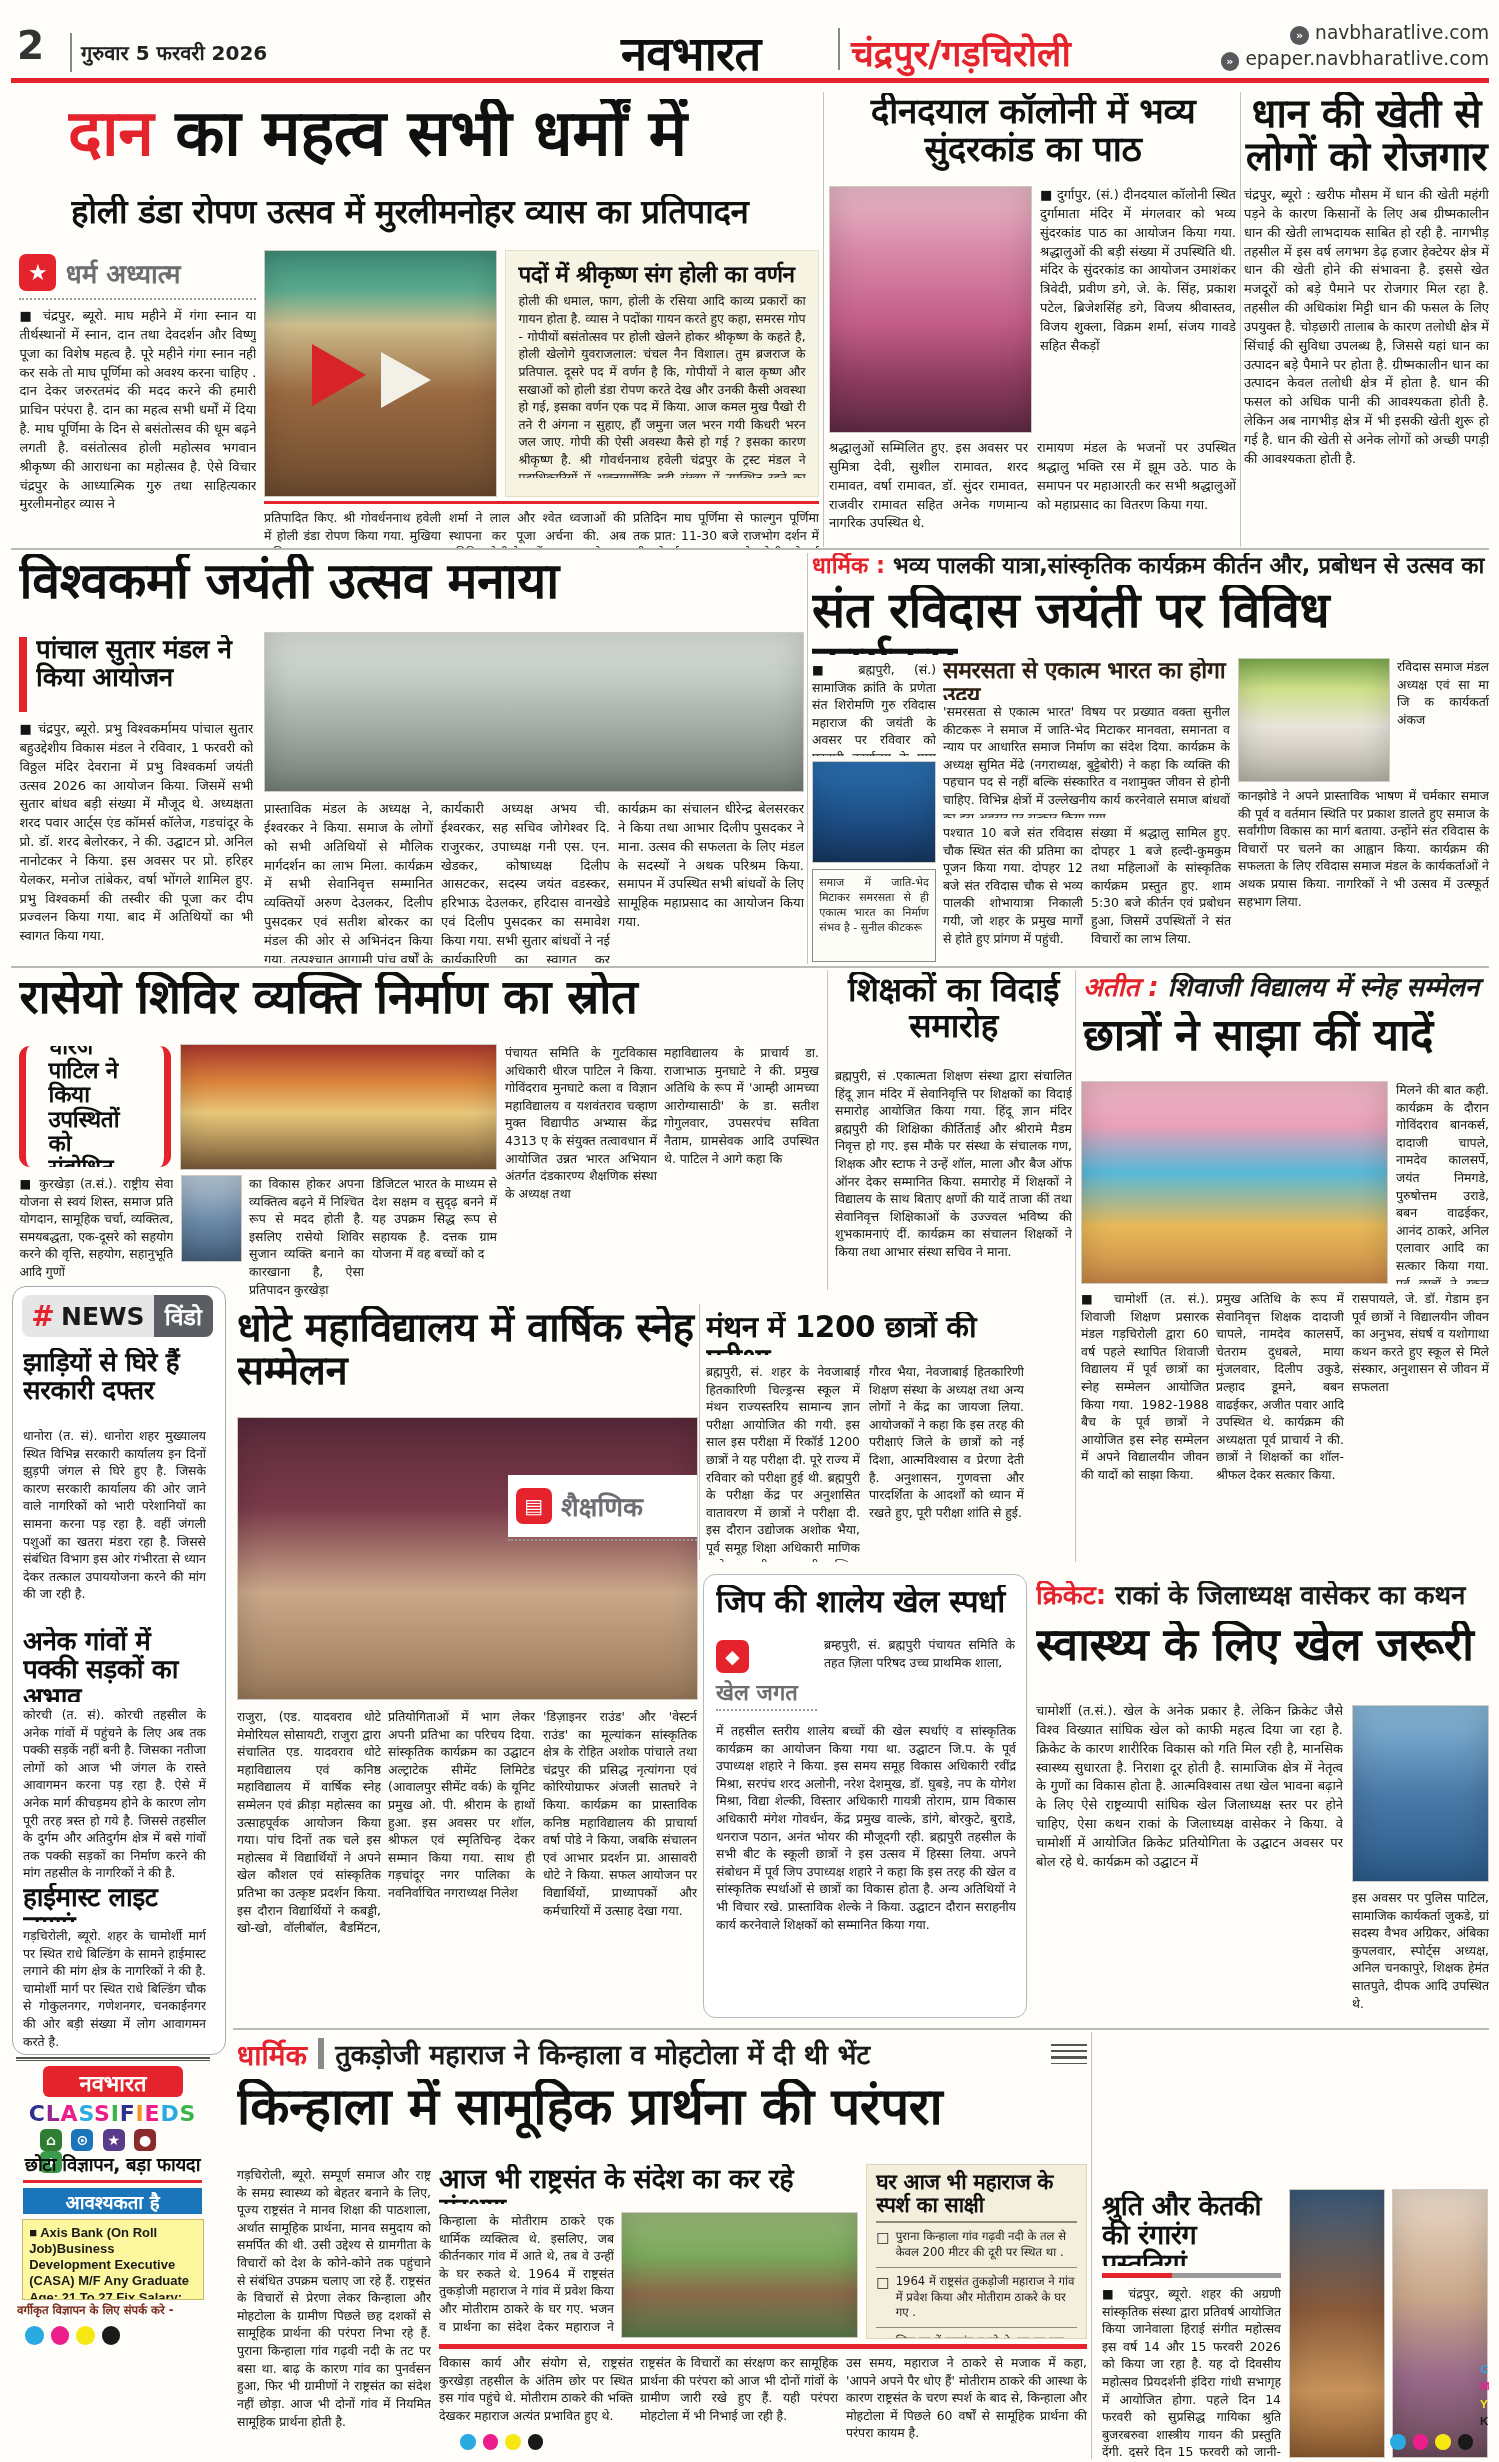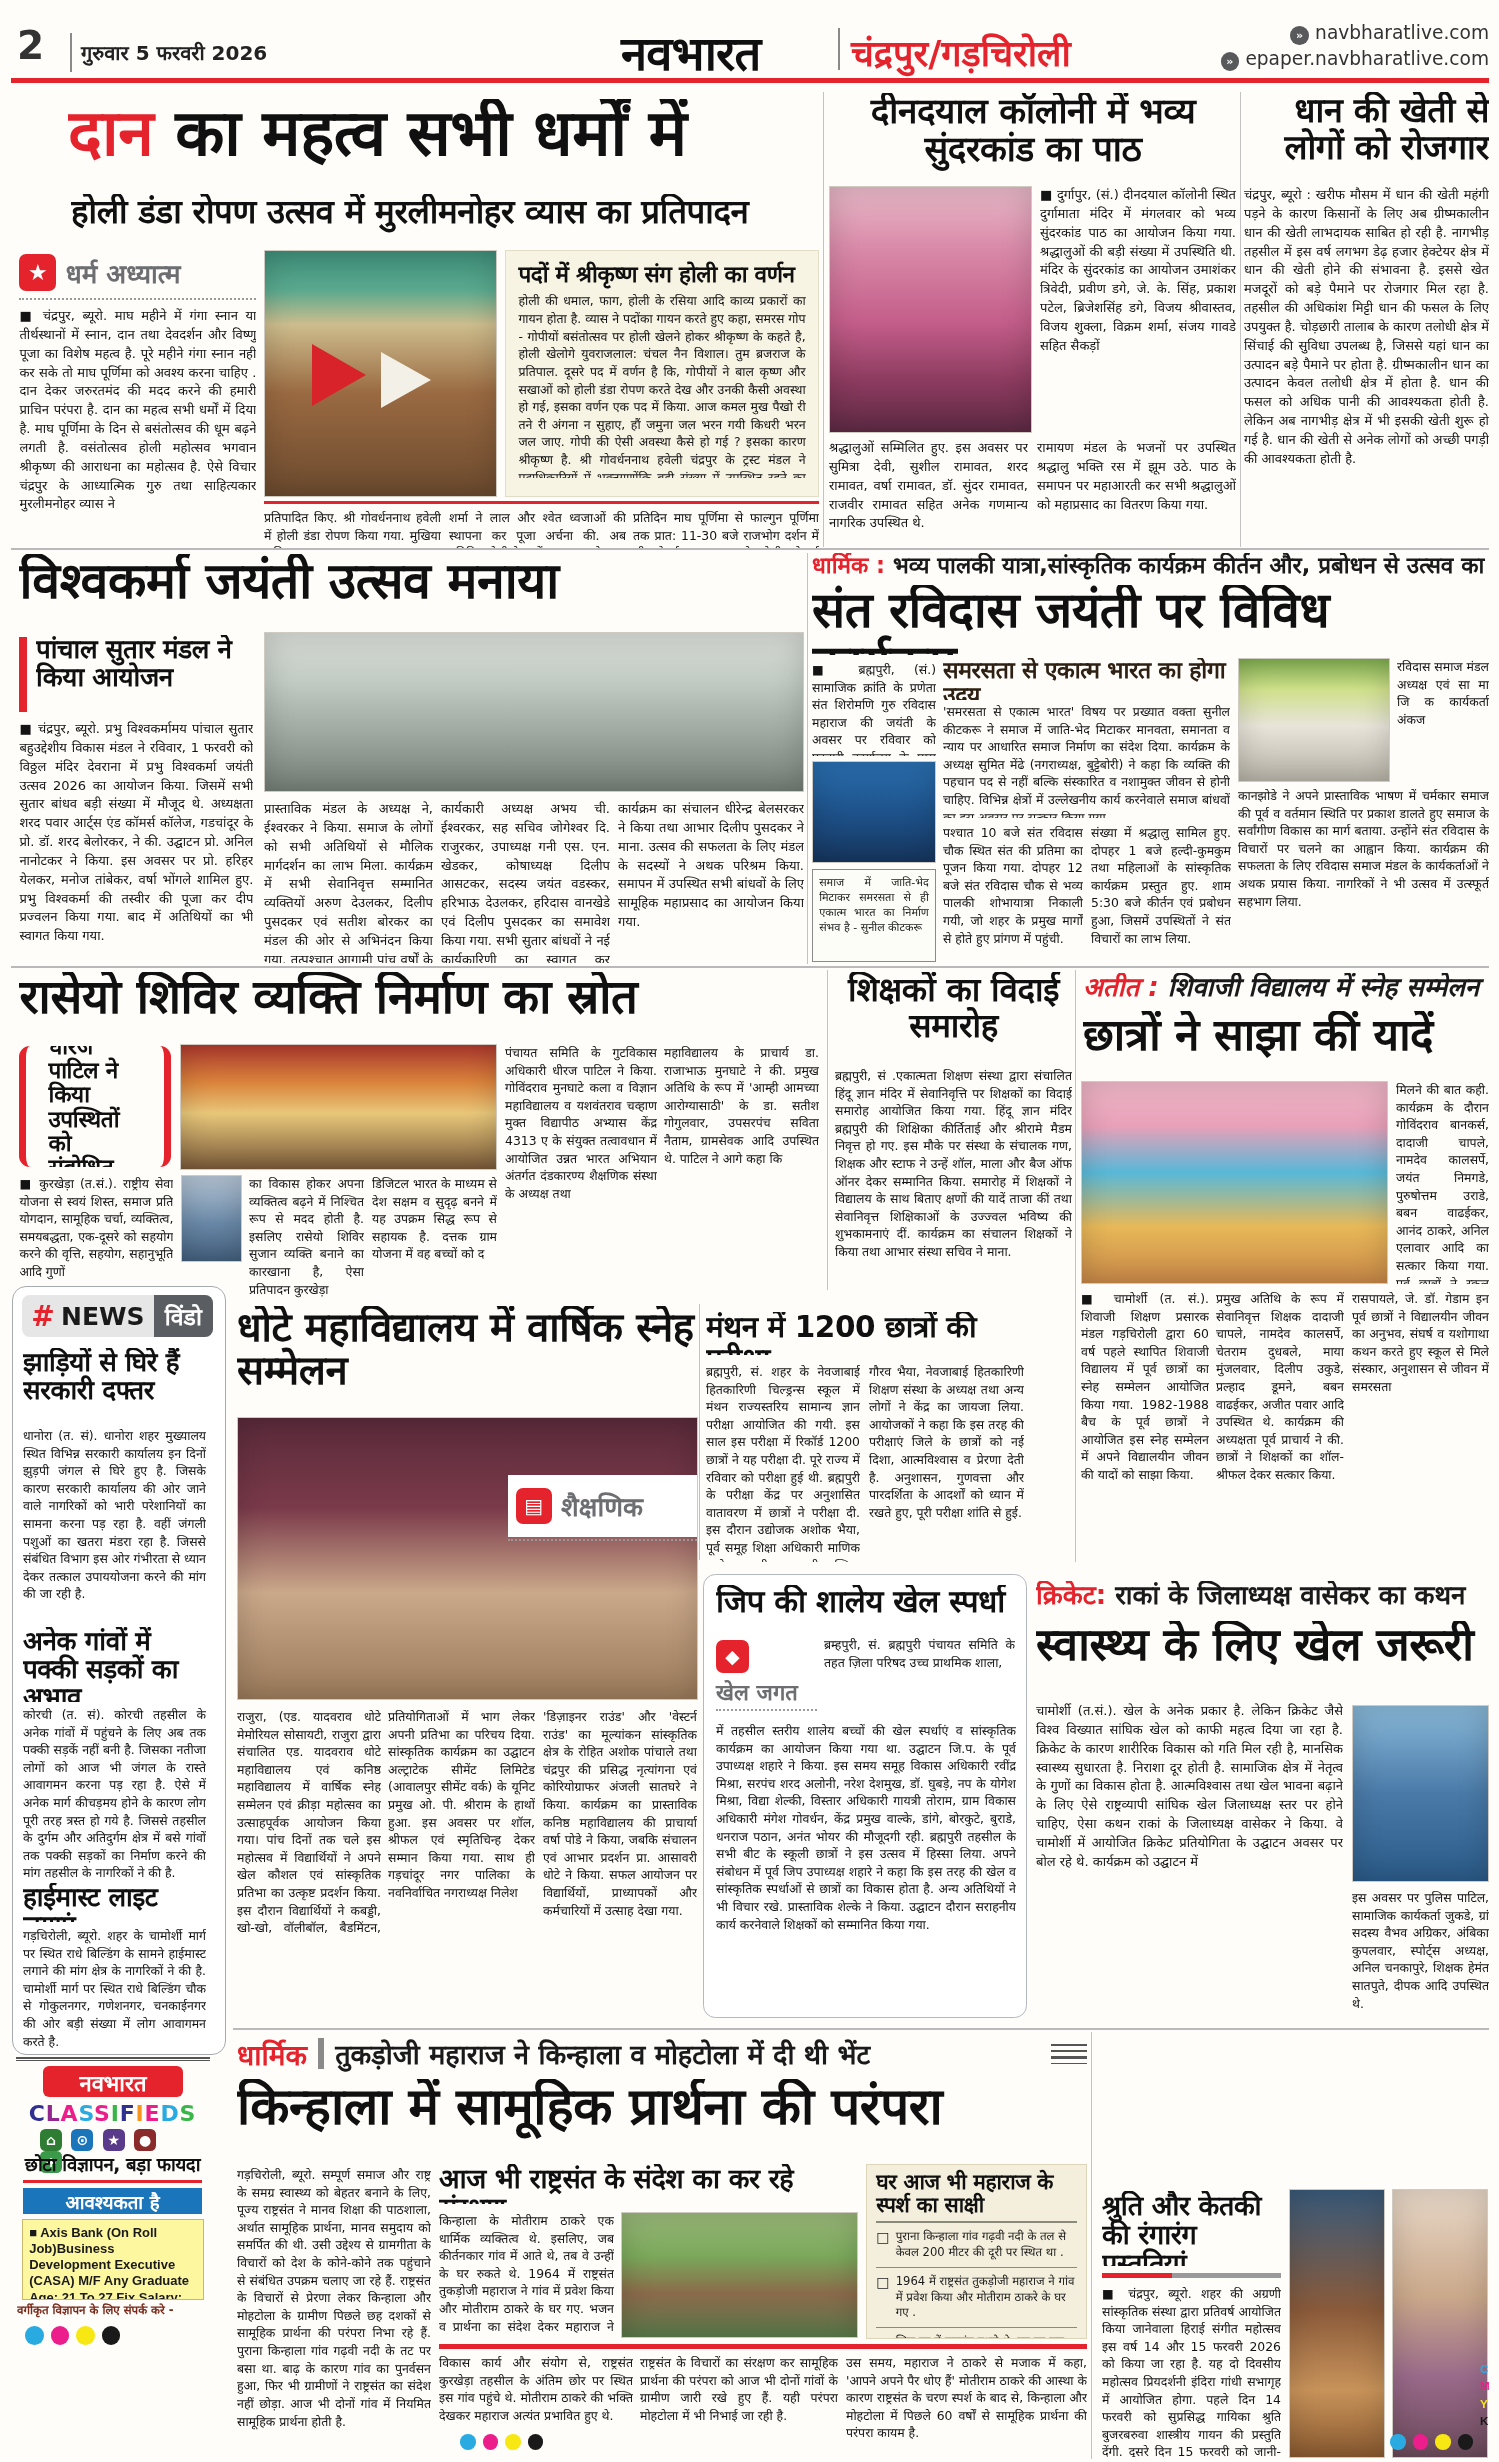--- a/index.html
+++ b/index.html
@@ -107,21 +107,21 @@
   <div class="abs jt clip smalltext" style="left:633px;top:509px;width:186px;height:39px;">प्रतिदिन माघ पूर्णिमा से फाल्गुन पूर्णिमा तक प्रात: 11-30 बजे राजभोग दर्शन में श्री गोवर्धननाथ प्रभु को होली खेलाई जाएगी.</div>
 
   <div class="abs rule-v" style="left:823px;top:92px;height:455px;"></div>
   <div class="abs hl clip" style="left:831px;top:93px;width:404px;height:87px;font-size:35px;text-align:center;">दीनदयाल कॉलोनी में भव्य सुंदरकांड का पाठ</div>
   <div class="abs photo ph-crowd" style="left:829px;top:186px;width:203px;height:247px;"></div>
   <div class="abs jt clip bodytext" style="left:1040px;top:186px;width:196px;height:247px;">■ दुर्गापुर, (सं.) दीनदयाल कॉलोनी स्थित दुर्गामाता मंदिर में मंगलवार को भव्य सुंदरकांड पाठ का आयोजन किया गया. श्रद्धालुओं की बड़ी संख्या में उपस्थिति थी. मंदिर के सुंदरकांड का आयोजन उमाशंकर त्रिवेदी, प्रवीण डगे, जे. के. सिंह, प्रकाश पटेल, ब्रिजेशसिंह डगे, विजय श्रीवास्तव, विजय शुक्ला, विक्रम शर्मा, संजय गावडे सहित सैकड़ों</div>
   <div class="abs jt clip bodytext" style="left:829px;top:439px;width:199px;height:106px;">श्रद्धालुओं सम्मिलित हुए. इस अवसर पर सुमित्रा देवी, सुशील रामावत, शरद रामावत, वर्षा रामावत, डॉ. सुंदर रामावत, राजवीर रामावत सहित अनेक गणमान्य नागरिक उपस्थित थे.</div>
   <div class="abs jt clip bodytext" style="left:1037px;top:439px;width:199px;height:106px;">रामायण मंडल के भजनों पर उपस्थित श्रद्धालु भक्ति रस में झूम उठे. पाठ के समापन पर महाआरती कर सभी श्रद्धालुओं को महाप्रसाद का वितरण किया गया.</div>
 
   <div class="abs rule-v" style="left:1240px;top:92px;height:455px;"></div>
-  <div class="abs hl clip" style="left:1244px;top:92px;width:245px;height:90px;font-size:34px;text-align:right;">धान की खेती से लोगों को रोजगार</div>
+  <div class="abs hl clip" style="left:1244px;top:92px;width:245px;height:90px;font-size:40px;text-align:center;">धान की खेती से लोगों को रोजगार</div>
   <div class="abs jt clip bodytext" style="left:1244px;top:186px;width:245px;height:359px;">चंद्रपुर, ब्यूरो : खरीफ मौसम में धान की खेती महंगी पड़ने के कारण किसानों के लिए अब ग्रीष्मकालीन धान की खेती लाभदायक साबित हो रही है. नागभीड़ तहसील में इस वर्ष लगभग डेढ़ हजार हेक्टेयर क्षेत्र में धान की खेती होने की संभावना है. इससे खेत मजदूरों को बड़े पैमाने पर रोजगार मिल रहा है. तहसील की अधिकांश मिट्टी धान की फसल के लिए उपयुक्त है. चोड़छारी तालाब के कारण तलोधी क्षेत्र में सिंचाई की सुविधा उपलब्ध है, जिससे यहां धान का उत्पादन बड़े पैमाने पर होता है. ग्रीष्मकालीन धान का उत्पादन केवल तलोधी क्षेत्र में होता है. धान की फसल को अधिक पानी की आवश्यकता होती है. लेकिन अब नागभीड़ क्षेत्र में भी इसकी खेती शुरू हो गई है. धान की खेती से अनेक लोगों को अच्छी पगड़ी की आवश्यकता होती है.</div>
 
   <div class="abs rule-h" style="left:11px;top:548px;width:1478px;height:1.6px;"></div>
 
   <div class="abs hl clip" style="left:19.4px;top:554px;width:784px;height:73px;font-size:50px;">विश्वकर्मा जयंती उत्सव मनाया</div>
   <div class="abs redrule" style="left:19.4px;top:637px;width:7.8px;height:75px;"></div>
   <div class="abs hl clip" style="left:36px;top:635px;width:217px;height:78px;font-size:26px;">पांचाल सुतार मंडल ने किया आयोजन</div>
   <div class="abs jt clip bodytext" style="left:19.4px;top:720px;width:234px;height:242px;">■ चंद्रपुर, ब्यूरो. प्रभु विश्वकर्मामय पांचाल सुतार बहुउद्देशीय विकास मंडल ने रविवार, 1 फरवरी को विठ्ठल मंदिर देवराना में प्रभु विश्वकर्मा जयंती उत्सव 2026 का आयोजन किया. जिसमें सभी सुतार बांधव बड़ी संख्या में मौजूद थे. अध्यक्षता शरद पवार आर्ट्स एंड कॉमर्स कॉलेज, गडचांदूर के प्रो. डॉ. शरद बेलोरकर, ने की. उद्घाटन प्रो. अनिल नानोटकर ने किया. इस अवसर पर प्रो. हरिहर येलकर, मनोज तांबेकर, वर्षा भोंगले शामिल हुए. प्रभु विश्वकर्मा की तस्वीर की पूजा कर दीप प्रज्वलन किया गया. बाद में अतिथियों का भी स्वागत किया गया.</div>
   <div class="abs photo ph-group" style="left:264px;top:632px;width:540px;height:160px;"></div>
   <div class="abs jt clip bodytext" style="left:264px;top:800px;width:169px;height:163px;">प्रास्ताविक मंडल के अध्यक्ष ने, ईश्वरकर ने किया. समाज के लोगों को सभी अतिथियों से मौलिक मार्गदर्शन का लाभ मिला. कार्यक्रम में सभी सेवानिवृत्त सम्मानित व्यक्तियों अरुण देउलकर, दिलीप पुसदकर एवं सतीश बोरकर का मंडल की ओर से अभिनंदन किया गया. तत्पश्चात आगामी पांच वर्षों के लिए अशोक शे. राजुरकर की अध्यक्षता में नई कार्यकारिणी का गठन किया गया जिसमें अध्यक्ष मनोज तांबेकर,</div>
@@ -160,21 +160,21 @@
   <div class="abs hl clip" style="left:837px;top:972px;width:233px;height:87px;font-size:33px;text-align:center;">शिक्षकों का विदाई समारोह</div>
   <div class="abs jt clip smalltext" style="left:835px;top:1067px;width:237px;height:224px;">ब्रह्मपुरी, सं .एकात्मता शिक्षण संस्था द्वारा संचालित हिंदू ज्ञान मंदिर में सेवानिवृत्ति पर शिक्षकों का विदाई समारोह आयोजित किया गया. हिंदू ज्ञान मंदिर ब्रह्मपुरी की शिक्षिका कीर्तिताई और श्रीरामे मैडम निवृत्त हो गए. इस मौके पर संस्था के संचालक गण, शिक्षक और स्टाफ ने उन्हें शॉल, माला और बैज ऑफ ऑनर देकर सम्मानित किया. समारोह में शिक्षकों ने विद्यालय के साथ बिताए क्षणों की यादें ताजा कीं तथा सेवानिवृत्त शिक्षिकाओं के उज्ज्वल भविष्य की शुभकामनाएं दीं. कार्यक्रम का संचालन शिक्षकों ने किया तथा आभार संस्था सचिव ने माना.</div>
 
   <div class="abs rule-v" style="left:1075px;top:970px;height:592px;"></div>
   <div class="abs kicker clip" style="left:1083px;top:973px;width:405px;height:36px;font-size:26px;font-style:italic;"><span class="red">अतीत :</span> <span>शिवाजी विद्यालय में स्नेह सम्मेलन</span></div>
   <div class="abs hl clip" style="left:1083px;top:1011px;width:405px;height:62px;font-size:44px;">छात्रों ने साझा कीं यादें</div>
   <div class="abs photo ph-reunion" style="left:1081px;top:1081px;width:307px;height:203px;"></div>
   <div class="abs jt clip smalltext" style="left:1396px;top:1081px;width:93px;height:203px;">मिलने की बात कही. कार्यक्रम के दौरान गोविंदराव बानकर्स, दादाजी चापले, नामदेव कालसर्पे, जयंत निमगडे, पुरुषोत्तम उराडे, बबन वाढईकर, आनंद ठाकरे, अनिल एलावार आदि का सत्कार किया गया. पूर्व छात्रों ने स्कूल की यादें ताजा कर पुरानी दोस्ती फिर जोड़ी.</div>
   <div class="abs jt clip smalltext" style="left:1081px;top:1290px;width:128px;height:272px;">■ चामोर्शी (त. सं.). शिवाजी शिक्षण प्रसारक मंडल गड़चिरोली द्वारा 60 वर्ष पहले स्थापित शिवाजी विद्यालय में पूर्व छात्रों का स्नेह सम्मेलन आयोजित किया गया. 1982-1988 बैच के पूर्व छात्रों ने आयोजित इस स्नेह सम्मेलन में अपने विद्यालयीन जीवन की यादों को साझा किया.</div>
   <div class="abs jt clip smalltext" style="left:1216px;top:1290px;width:128px;height:272px;">प्रमुख अतिथि के रूप में सेवानिवृत्त शिक्षक दादाजी चापले, नामदेव कालसर्पे, चेतराम दुधबले, माया मुंजलवार, दिलीप उकुडे, प्रल्हाद डूमने, बबन वाढईकर, अजीत पवार आदि उपस्थित थे. कार्यक्रम की अध्यक्षता पूर्व प्राचार्य ने की. छात्रों ने शिक्षकों का शॉल-श्रीफल देकर सत्कार किया.</div>
-  <div class="abs jt clip smalltext" style="left:1352px;top:1290px;width:137px;height:272px;">रासपायले, जे. डॉ. गेडाम इन पूर्व छात्रों ने विद्यालयीन जीवन का अनुभव, संघर्ष व यशोगाथा कथन करते हुए स्कूल से मिले संस्कार, अनुशासन से जीवन में समरसता</div>
+  <div class="abs jt clip smalltext" style="left:1352px;top:1290px;width:137px;height:272px;">रासपायले, जे. डॉ. गेडाम इन पूर्व छात्रों ने विद्यालयीन जीवन का अनुभव, संघर्ष व यशोगाथा कथन करते हुए स्कूल से मिले संस्कार, अनुशासन से जीवन में सफलता</div>
 
   <div class="abs newsbox" style="left:11.6px;top:1286px;width:214px;height:769px;"></div>
   <div class="abs" style="left:22px;top:1295px;width:194px;height:42px;display:flex;">
     <div class="pill" style="background:#e6e6e6;display:flex;align-items:center;padding:0 9.3px;border-radius:7.8px 0 0 7.8px;">
       <span class="red" style="font-size:28px;font-weight:900;margin-right:6.2px;">#</span>
       <span style="font-size:25px;font-weight:900;color:#1a1a1a;">NEWS</span>
     </div>
     <div class="pill" style="background:#5a5e62;color:#fff;display:flex;align-items:center;padding:0 11px;font-size:23px;font-weight:800;border-radius:0 7.8px 7.8px 0;">विंडो</div>
   </div>
   <div class="abs hl clip" style="left:23px;top:1348px;width:183px;height:75px;font-size:26px;">झाड़ियों से घिरे हैं सरकारी दफ्तर</div>

